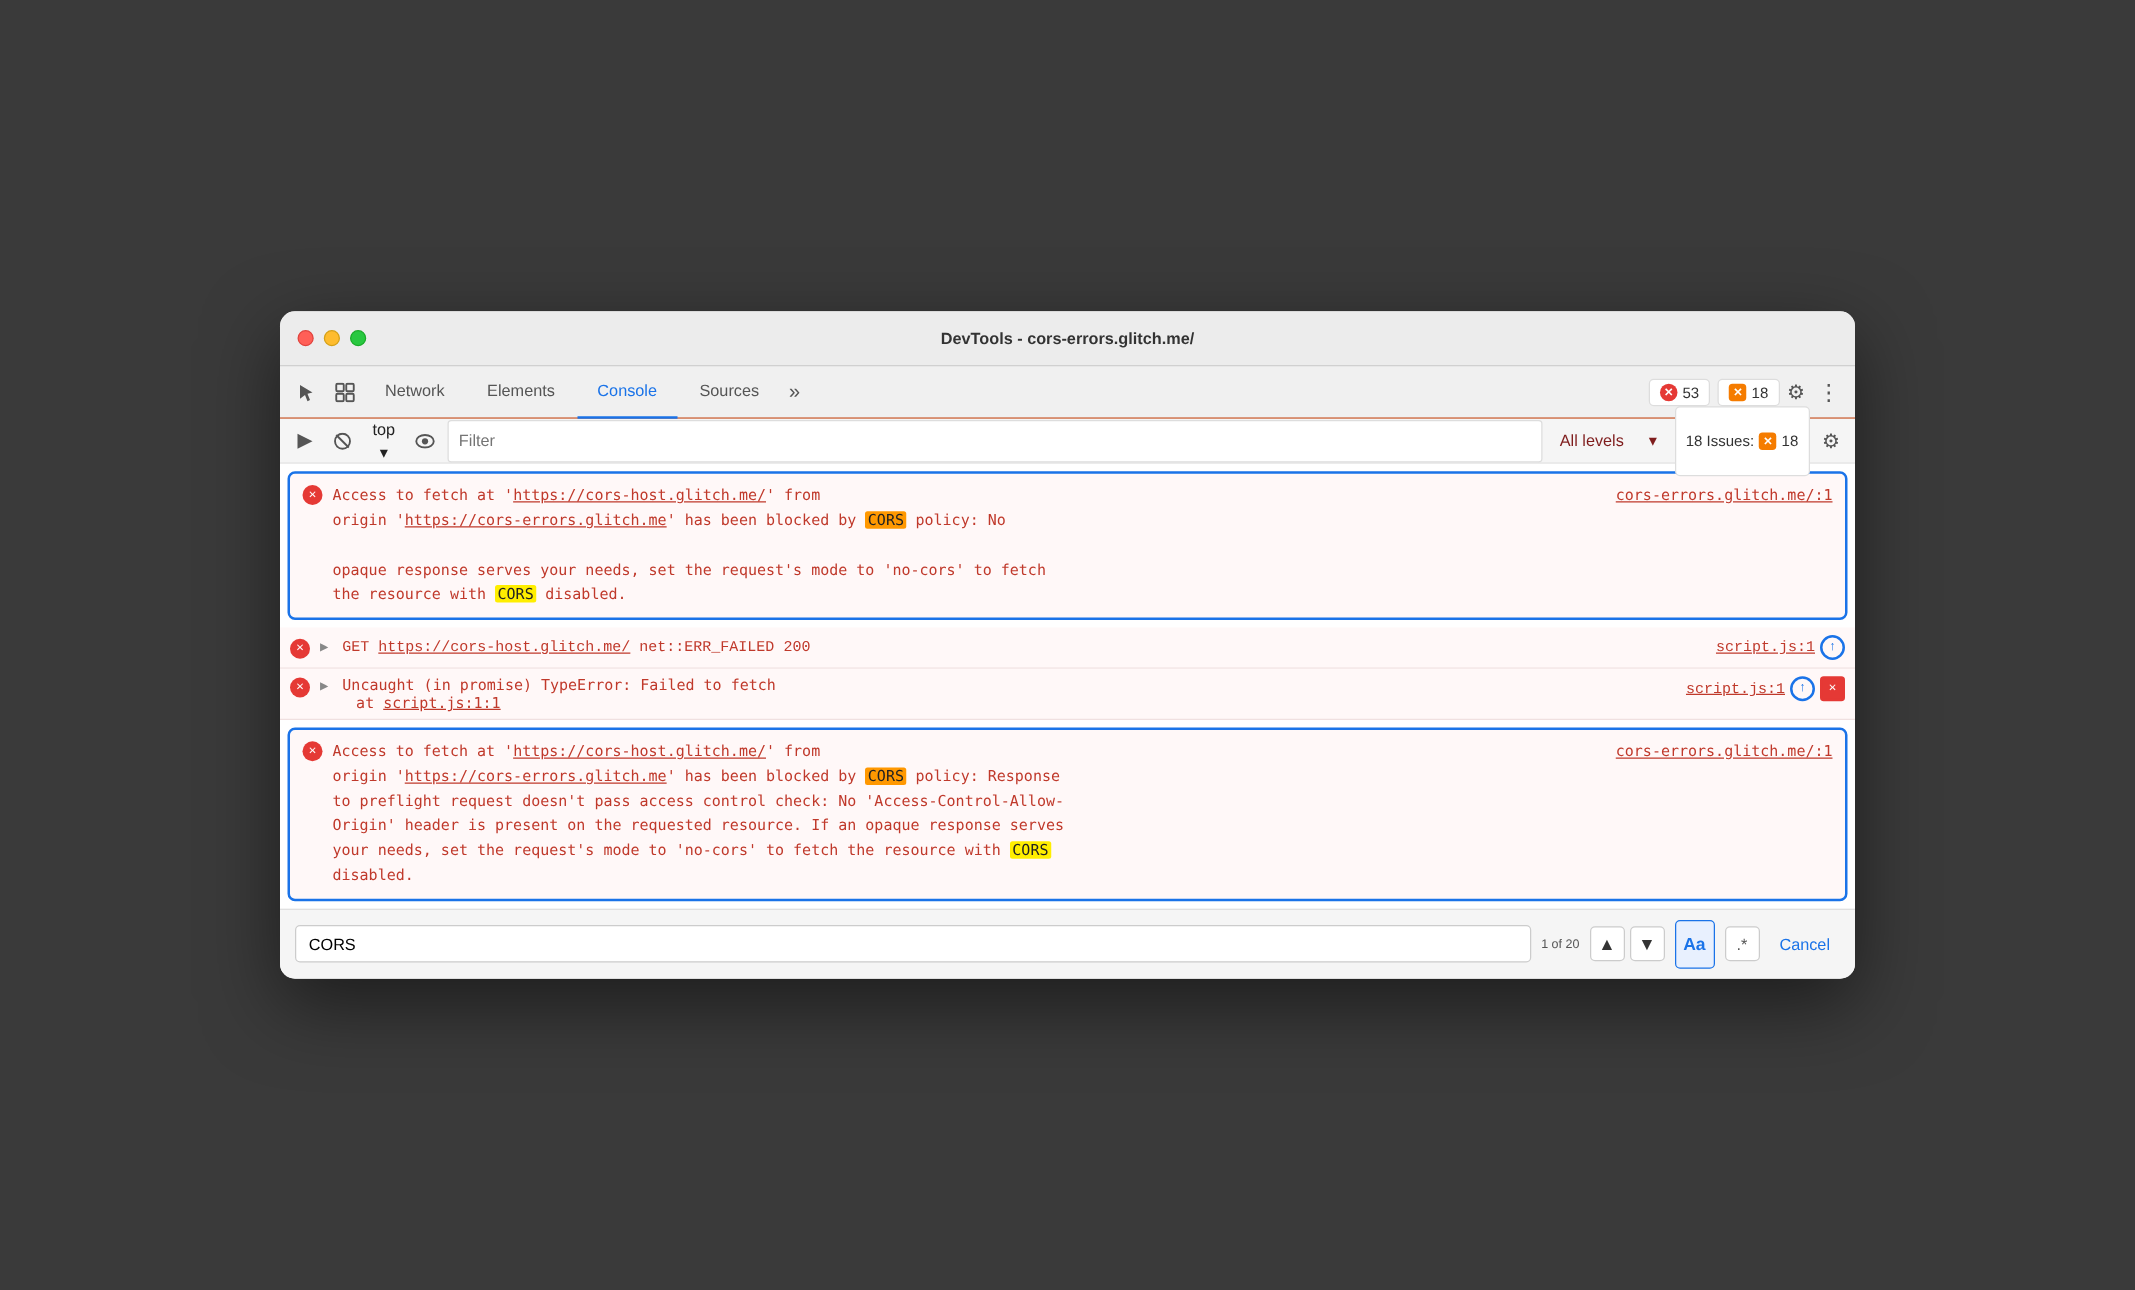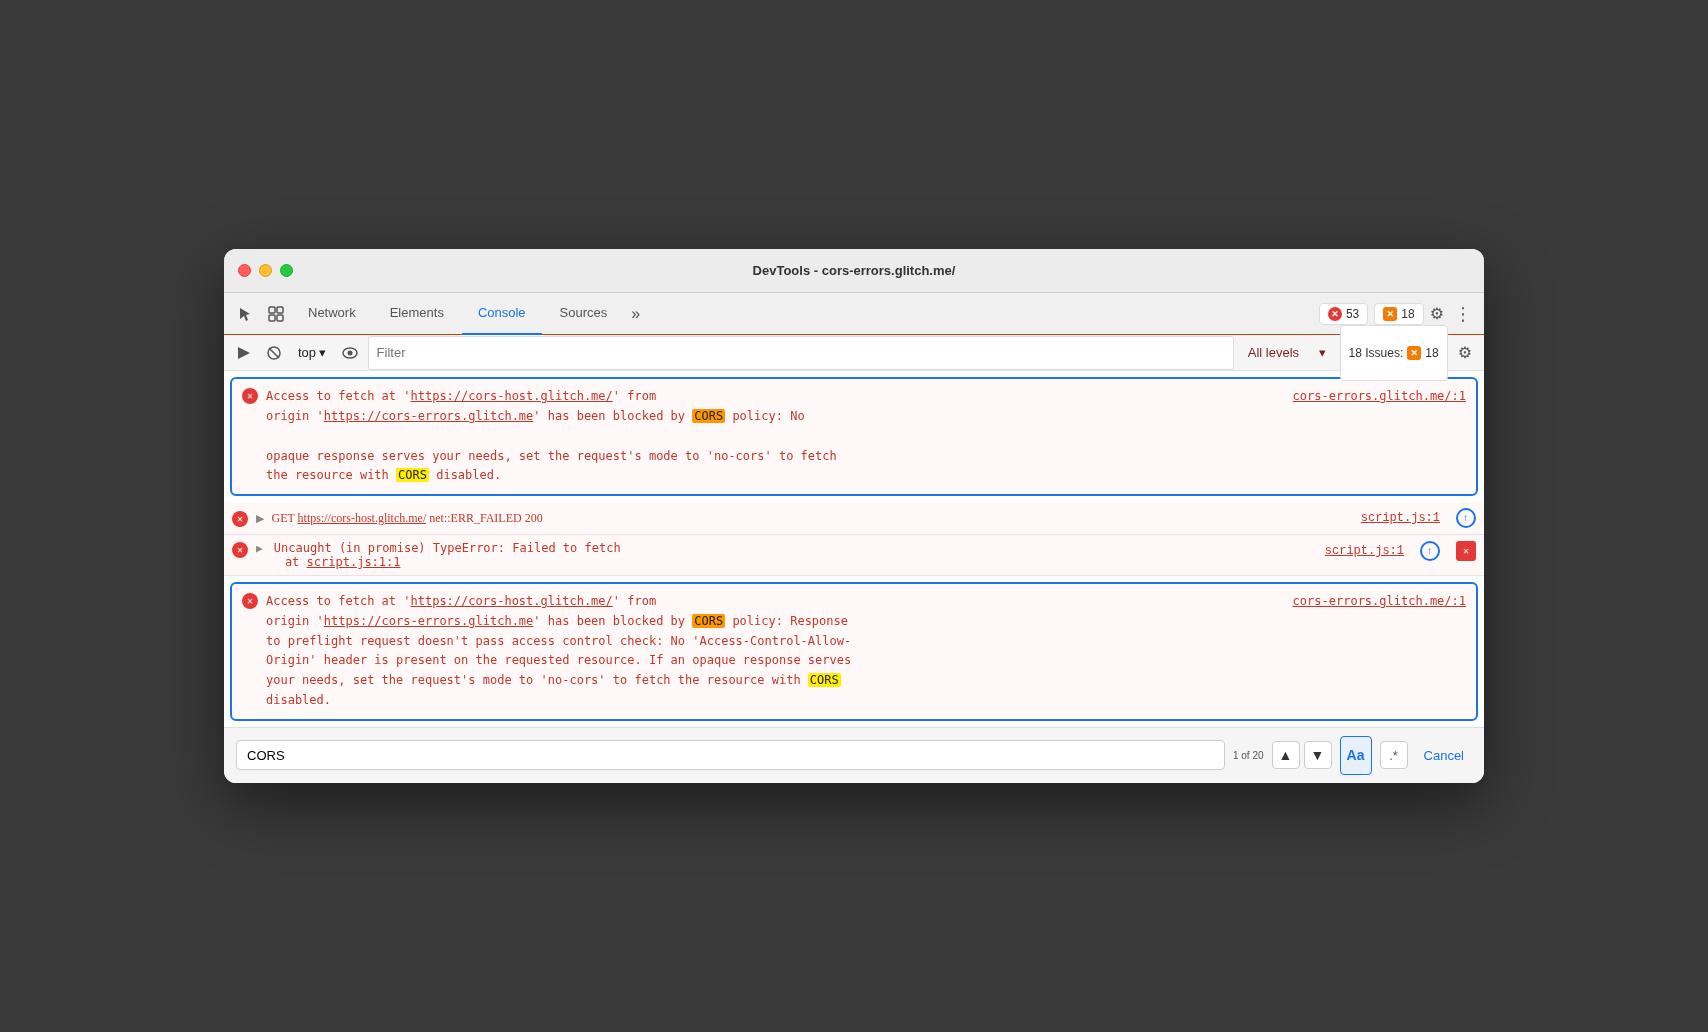--- a/index.html
+++ b/index.html
@@ -165,20 +165,21 @@
       display: flex;
       align-items: center;
       gap: 3px;
       background: transparent;
       border: none;
       font-size: 13px;
       color: #222;
       cursor: pointer;
       padding: 3px 6px;
       border-radius: 3px;
+      flex-direction: column;
     }
     .filter-input {
       flex: 1;
       height: 24px;
       border: 1px solid #ddd;
       border-radius: 3px;
       padding: 16px 8px;
       font-size: 13px;
       background: white;
       outline: none;
@@ -257,21 +258,21 @@
       color: #c0392b;
       text-decoration: underline;
       cursor: pointer;
       font-size: 12px;
       margin-left: auto;
       flex-shrink: 0;
     }
     .row-actions {
       display: flex;
       align-items: center;
-      gap: 16px;
+      gap: 4px;
       flex-shrink: 0;
       margin-left: 8px;
     }
     .action-btn {
       width: 20px;
       height: 20px;
       border-radius: 50%;
       border: 2px solid #888;
       display: flex;
       align-items: center;
@@ -474,21 +475,21 @@
           <span>origin '</span><span class="link-text">https://cors-errors.glitch.me</span><span>' has been blocked by </span><span class="cors-highlight">CORS</span><span> policy: No</span><br>
           <br>
           <span>opaque response serves your needs, set the request's mode to 'no-cors' to fetch</span><br>
           <span>the resource with </span><span class="cors-highlight-yellow">CORS</span><span> disabled.</span>
         </div>
       </div>
     </div>
 
     <div class="error-row" style="display:flex; align-items:center;">
       <div class="error-icon">✕</div>
-      <div style="flex:1; font-size:12px; font-family: Liberation Serif, serif; color:#c0392b;">
+      <div style="flex:1; font-size:12px; font-family: Liberation Mono, monospace; color:#c0392b;">
         <span class="expand-arrow">▶</span>
         <span>GET </span><span class="link-text">https://cors-host.glitch.me/</span><span> net::ERR_FAILED 200</span>
       </div>
       <div class="row-actions">
         <span class="source-link">script.js:1</span>
         <div class="action-btn" style="border:2px solid #1a73e8; color:#1a73e8; border-radius:50%; width:20px; height:20px; display:flex; align-items:center; justify-content:center; font-size:10px;">↑</div>
       </div>
     </div>
 
     <div class="error-row" style="display:flex; align-items:flex-start; flex-direction:row;">

